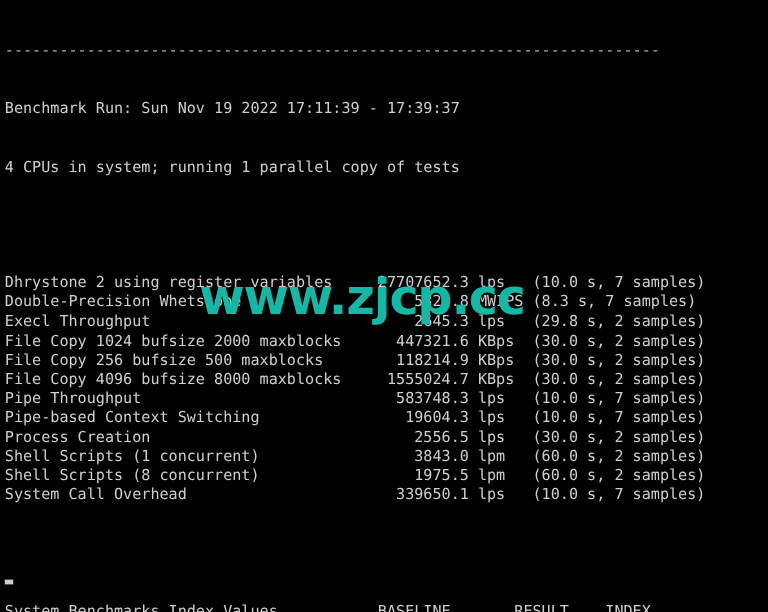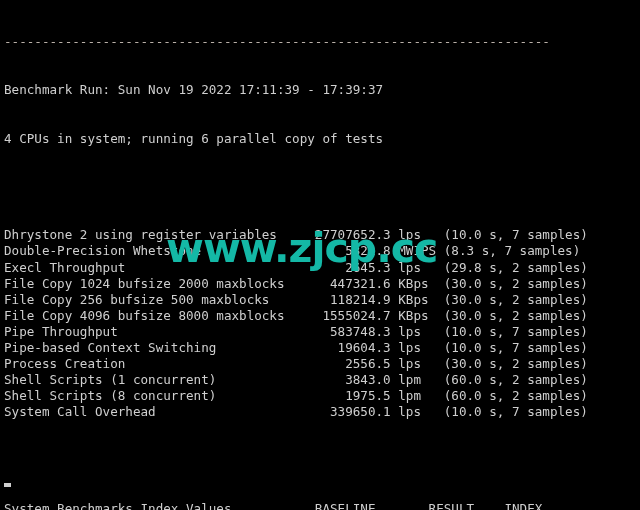--- a/index.html
+++ b/index.html
@@ -63,21 +63,21 @@
     height: 4px;
     background: #cfcfcf;
   }
 </style>
 </head>
 <body>
 
 <div id="terminal">
   <div class="line rule">------------------------------------------------------------------------</div>
   <div class="line">Benchmark Run: Sun Nov 19 2022 17:11:39 - 17:39:37</div>
-  <div class="line">4 CPUs in system; running 6 parallel copy of tests</div>
+  <div class="line">4 CPUs in system; running 1 parallel copy of tests</div>
   <div class="blank"></div>
   <div id="raw-results"><div class="line">Dhrystone 2 using register variables     27707652.3 lps   (10.0 s, 7 samples)</div><div class="line">Double-Precision Whetstone                   5322.8 MWIPS (8.3 s, 7 samples)</div><div class="line">Execl Throughput                             2645.3 lps   (29.8 s, 2 samples)</div><div class="line">File Copy 1024 bufsize 2000 maxblocks      447321.6 KBps  (30.0 s, 2 samples)</div><div class="line">File Copy 256 bufsize 500 maxblocks        118214.9 KBps  (30.0 s, 2 samples)</div><div class="line">File Copy 4096 bufsize 8000 maxblocks     1555024.7 KBps  (30.0 s, 2 samples)</div><div class="line">Pipe Throughput                            583748.3 lps   (10.0 s, 7 samples)</div><div class="line">Pipe-based Context Switching                19604.3 lps   (10.0 s, 7 samples)</div><div class="line">Process Creation                             2556.5 lps   (30.0 s, 2 samples)</div><div class="line">Shell Scripts (1 concurrent)                 3843.0 lpm   (60.0 s, 2 samples)</div><div class="line">Shell Scripts (8 concurrent)                 1975.5 lpm   (60.0 s, 2 samples)</div><div class="line">System Call Overhead                       339650.1 lps   (10.0 s, 7 samples)</div></div>
   <div class="blank"></div>
   <div id="index-block"><div class="line">System Benchmarks Index Values           BASELINE       RESULT    INDEX</div></div>
 </div>
 
 <div id="watermark">www.zjcp.cc</div>
 <div id="cursor"></div>
 
 </body></html>

